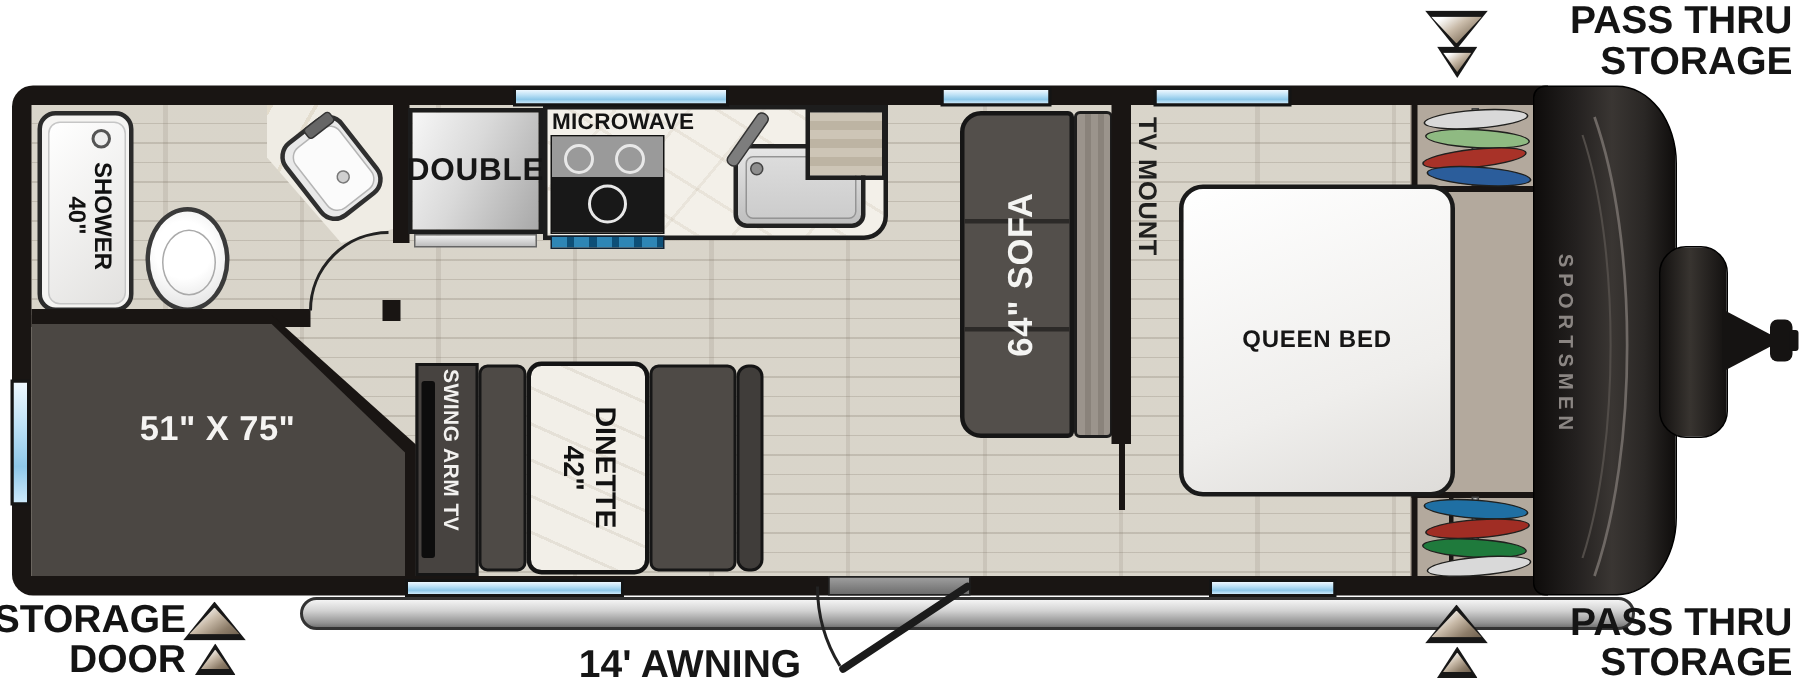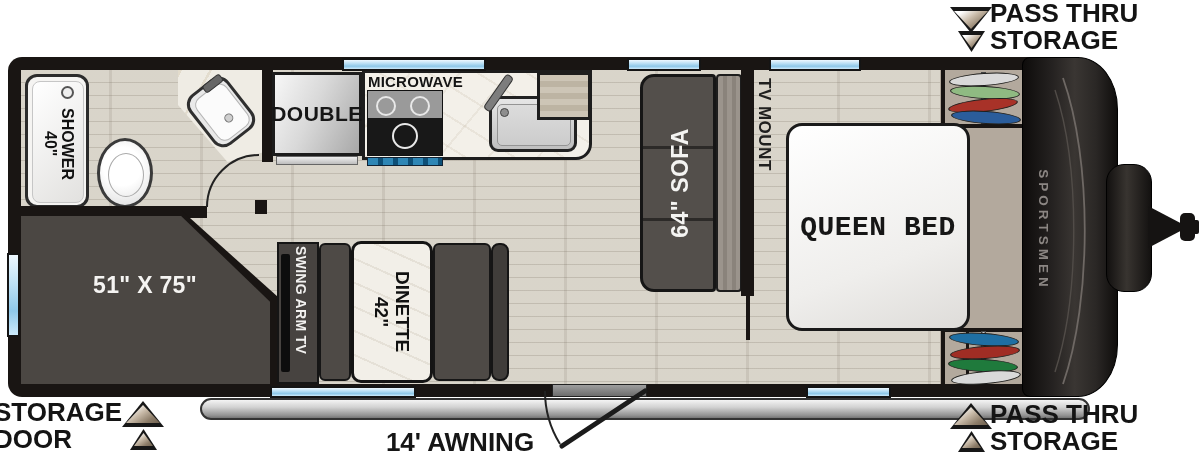--- a/index.html
+++ b/index.html
@@ -104,41 +104,41 @@
         background-image:repeating-linear-gradient(24deg,rgba(150,135,110,.14) 0 2px,transparent 2px 22px);
         display:flex;align-items:center;justify-content:center;}
   .dinette-label{writing-mode:vertical-lr;text-orientation:sideways;text-align:center;
         font-size:19px;font-weight:700;color:#111;line-height:21px;}
   .armrest{left:491px;top:243px;width:18px;height:138px;background:#403d3a;border:2px solid #151515;border-radius:8px;box-sizing:border-box;}
 
   
   .bed{left:786px;top:123px;width:184px;height:208px;border:3px solid #1a1a1a;border-radius:16px;box-sizing:border-box;
        background:linear-gradient(160deg,#ffffff,#efeeec 65%,#dedcd9);
        display:flex;align-items:center;justify-content:center;}
-  .bed-label{font-size:28px;font-weight:700;color:#161616;letter-spacing:.5px;font-family:Liberation Mono, monospace;}
+  .bed-label{font-size:16px;font-weight:700;color:#161616;letter-spacing:.5px;}
   .divider{background:#191513;}
   .rod{background:linear-gradient(90deg,#777,#cfcfcf,#777);border:1px solid #444;box-sizing:border-box;}
   .cloth{width:70px;height:13px;border:1.5px solid #20201e;border-radius:50%;box-sizing:border-box;}
 
   
   .cap{left:1022px;top:57px;width:96px;height:340px;border:1px solid #000;box-sizing:border-box;
        background:linear-gradient(90deg,#0e0c0b,#242120 30%,#3a3633 55%,#2a2725 78%,#0f0d0c);
        border-radius:8px 40px 40px 8px / 8px 52px 52px 8px;}
   .brand-label{left:933px;top:222px;width:220px;height:16px;transform:rotate(90deg);
        text-align:center;font-size:13.5px;font-weight:700;color:#8b8683;letter-spacing:4px;}
   .tank{left:1106px;top:164px;width:46px;height:128px;border:1px solid #000;box-sizing:border-box;
        background:linear-gradient(90deg,#131110,#383430 45%,#131110);border-radius:18px;}
 
   
   .awning{left:200px;top:398px;width:890px;height:22px;border:2px solid #333;border-radius:12px;box-sizing:border-box;
        background:linear-gradient(180deg,#f4f4f4,#d2d2d2 40%,#939393 85%,#757575);}
   .awning-label{left:375px;top:427px;width:170px;text-align:center;font-size:26px;font-weight:700;color:#161616;}
 
   
-  .callout{font-weight:700;color:#141414;line-height:27px;font-size:26px;text-align:left;}
+  .callout{font-weight:700;color:#141414;line-height:27px;font-size:26px;text-align:right;}
   .arrow-outer{clip-path:polygon(50% 0,100% 100%,0 100%);background:#171717;}
   .arrow-outer.down{clip-path:polygon(0 0,100% 0,50% 100%);}
   .arrow-inner{position:absolute;left:4px;top:4px;right:4px;bottom:4px;
        clip-path:polygon(50% 0,100% 100%,0 100%);
        background:linear-gradient(145deg,#ffffff 15%,#c9bba9 45%,#8d7d69 75%,#6e604f);}
   .arrow-outer.down .arrow-inner{clip-path:polygon(0 0,100% 0,50% 100%);
        background:linear-gradient(145deg,#ffffff 15%,#c9bba9 45%,#8d7d69 75%,#6e604f);}
 
   svg.overlay{position:absolute;left:0;top:0;width:1200px;height:458px;pointer-events:none;}
 </style>

